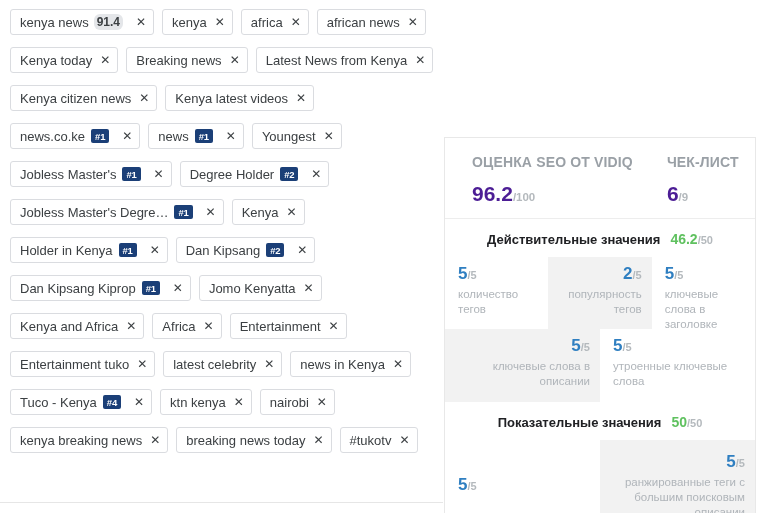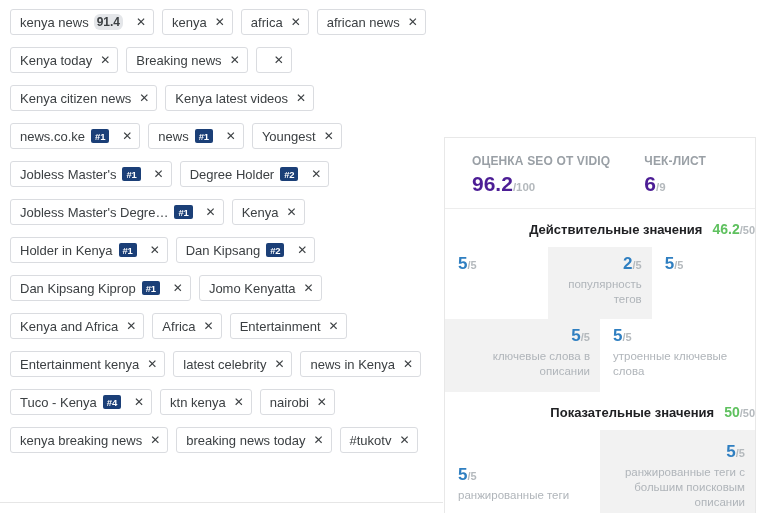--- a/index.html
+++ b/index.html
@@ -101,45 +101,45 @@
   }
   
   #seo-header {
     display: flex;
     padding: 17px 0 14px 27px;
     border-bottom: 1px solid #ededed;
   }
   .hdr-block { }
   .hdr-block.second { margin-left: 34px; }
   .hdr-caption {
-    font-size: 12px;
+    font-size: 14px;
     font-weight: bold;
     color: #9aa0a6;
     letter-spacing: 0.15px;
     line-height: 1;
-    margin-bottom: 6px;
+    margin-bottom: 14px;
   }
   .hdr-value {
     line-height: 1;
   }
   .hdr-num {
     font-size: 21px;
     font-weight: bold;
     color: #4c1d95;
   }
   .hdr-den {
     font-size: 11.5px;
     font-weight: bold;
     color: #b4b9bd;
     text-align: center;
   }
 
   
   .section-title {
-    text-align: right;
+    text-align: center;
     padding: 12px 0 10px 0;
     line-height: 1;
   }
   .sect-label {
     font-size: 13px;
     font-weight: bold;
     color: #202124;
   }
   .sect-num {
     font-size: 14px;
@@ -218,20 +218,21 @@
     <div class="tag-row">
       <div class="tag">
         <span class="tag-label">Kenya today</span>
         <span class="tag-close">✕</span>
       </div>
       <div class="tag">
         <span class="tag-label">Breaking news</span>
         <span class="tag-close">✕</span>
       </div>
       <div class="tag">
+        <span class="tag-label">Latest News from Kenya</span>
         <span class="tag-close">✕</span>
       </div>
     </div>
     <div class="tag-row">
       <div class="tag">
         <span class="tag-label">Kenya citizen news</span>
         <span class="tag-close">✕</span>
       </div>
       <div class="tag">
         <span class="tag-label">Kenya latest videos</span>
@@ -309,21 +310,21 @@
         <span class="tag-label">Africa</span>
         <span class="tag-close">✕</span>
       </div>
       <div class="tag">
         <span class="tag-label">Entertainment</span>
         <span class="tag-close">✕</span>
       </div>
     </div>
     <div class="tag-row">
       <div class="tag">
-        <span class="tag-label">Entertainment kenya</span>
+        <span class="tag-label">Entertainment tuko</span>
         <span class="tag-close">✕</span>
       </div>
       <div class="tag">
         <span class="tag-label">latest celebrity</span>
         <span class="tag-close">✕</span>
       </div>
       <div class="tag">
         <span class="tag-label">news in Kenya</span>
         <span class="tag-close">✕</span>
       </div>
@@ -377,48 +378,49 @@
       </div>
     </div>
 
     <div class="section-title">
       <span class="sect-label">Действительные значения</span><span class="sect-num">46.2</span><span class="sect-den">/50</span>
     </div>
 
     <div class="metric-row row-a">
         <div class="metric">
           <div class="m-val"><span class="m-num">5</span><span class="m-den">/5</span></div>
+          <div class="m-label">количество тегов</div>
         </div>
         <div class="metric hl">
           <div class="m-val"><span class="m-num">2</span><span class="m-den">/5</span></div>
           <div class="m-label">популярность тегов</div>
         </div>
         <div class="metric">
           <div class="m-val"><span class="m-num">5</span><span class="m-den">/5</span></div>
+          <div class="m-label">ключевые слова в заголовке</div>
         </div>
       </div>
     <div class="metric-row row-b">
         <div class="metric hl">
           <div class="m-val"><span class="m-num">5</span><span class="m-den">/5</span></div>
           <div class="m-label">ключевые слова в описании</div>
         </div>
         <div class="metric">
           <div class="m-val"><span class="m-num">5</span><span class="m-den">/5</span></div>
           <div class="m-label">утроенные ключевые слова</div>
         </div>
       </div>
 
     <div class="section-title">
       <span class="sect-label">Показательные значения</span><span class="sect-num">50</span><span class="sect-den">/50</span>
     </div>
 
     <div class="metric-row row-c">
         <div class="metric metric-short">
           <div class="m-val"><span class="m-num">5</span><span class="m-den">/5</span></div>
-          <div class="m-label">ранжированные теги</div>
         </div>
         <div class="metric hl metric-tall">
           <div class="m-val"><span class="m-num">5</span><span class="m-den">/5</span></div>
           <div class="m-label">ранжированные теги с большим поисковым описании</div>
         </div>
       </div>
 
   </div>
 </div>
 

